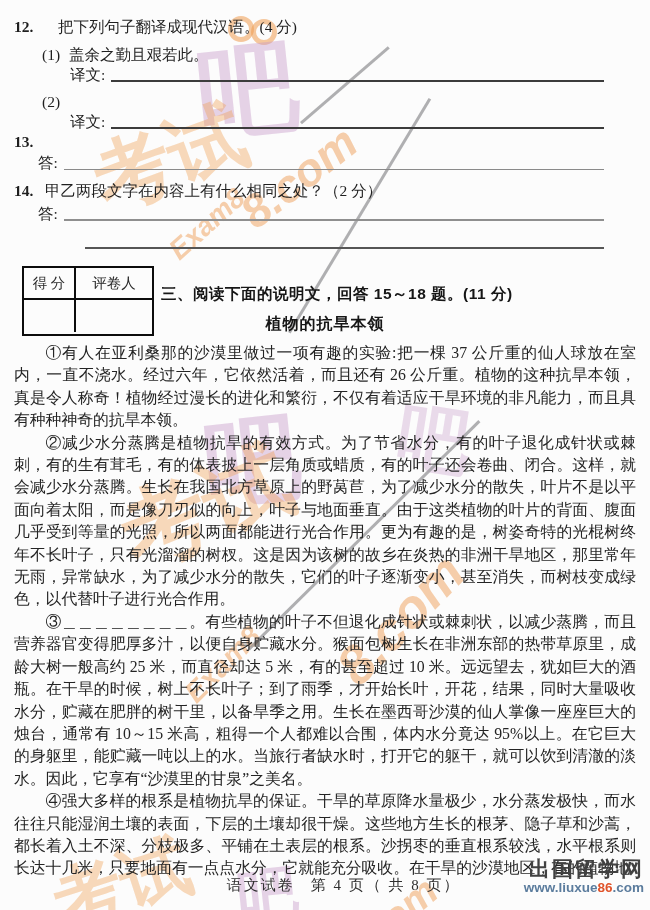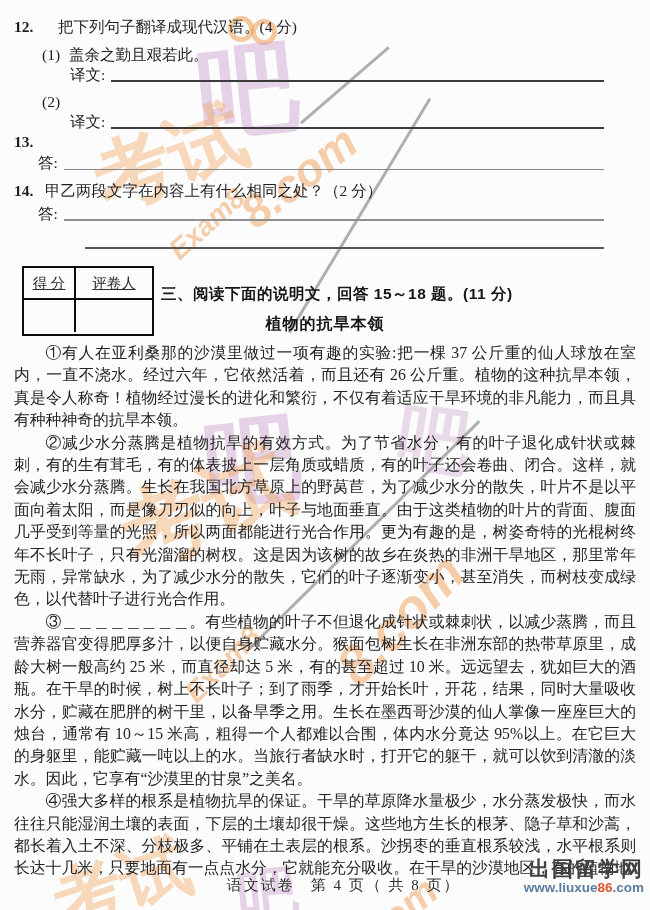--- a/index.html
+++ b/index.html
@@ -39,21 +39,20 @@
     border:2px solid #0c0c0c;
     display:grid;
     grid-template-columns:52px 1fr;
     grid-template-rows:32px 32px;
     background:#fcfcfc;
   }
   .score-box .cell{
     display:flex;align-items:center;justify-content:center;
     font-size:14.5px;color:#2b2b2b;
     font-family:"Liberation Serif",serif;
-    text-decoration:underline;
   }
   .score-box .c1{border-right:2px solid #0c0c0c;}
   .score-box .hr{border-bottom:2px solid #0c0c0c;}
 
   .sec-heading{
     font-family:"Liberation Sans","DejaVu Sans",sans-serif;
     font-weight:bold;font-size:15.5px;color:#161616;letter-spacing:0.5px;
   }
   .doc-title{
     font-family:"Liberation Sans","DejaVu Sans",sans-serif;

